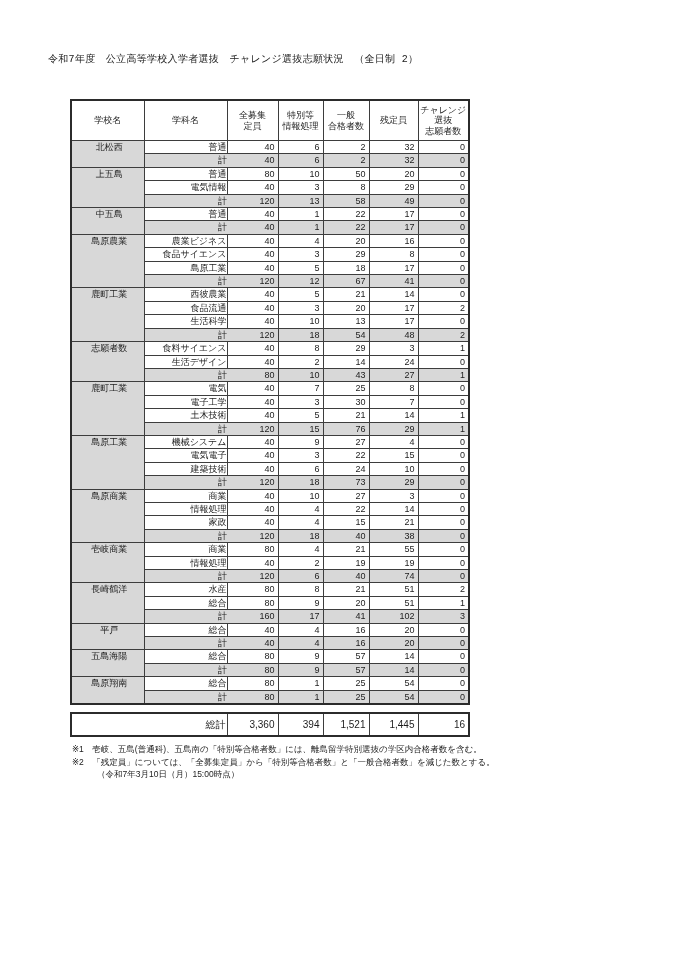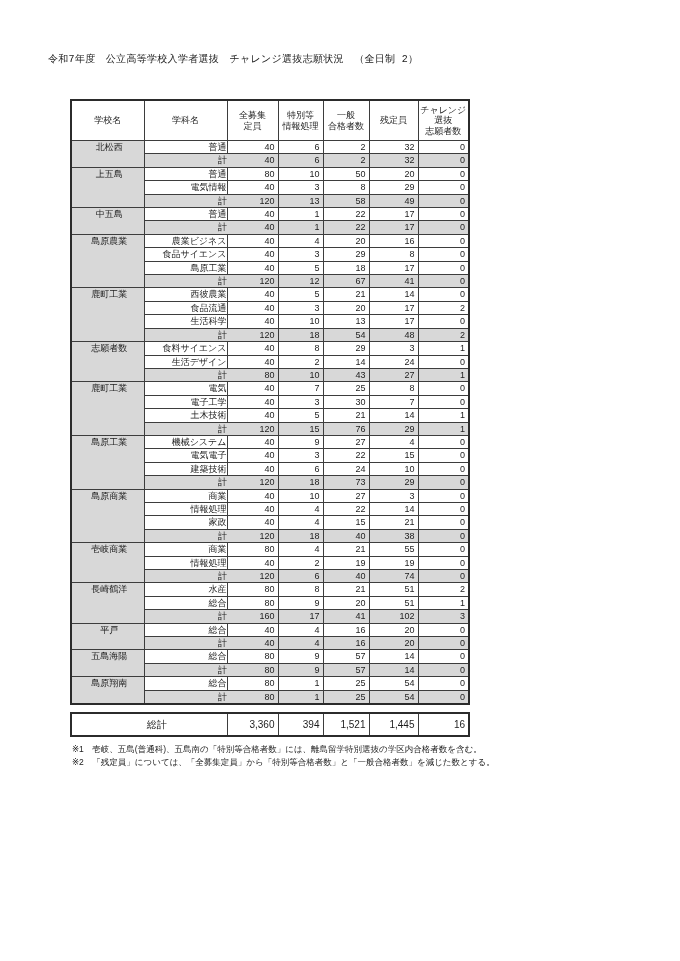--- a/index.html
+++ b/index.html
@@ -41,21 +41,21 @@
   
   .grand-table{
     position:absolute;top:712px;left:70px;
     border-collapse:collapse;table-layout:fixed;
     border:2px solid #2b2b2b;
   }
   .grand-table td{
     border:1px solid #3d3d3d;height:19px;font-size:10px;
     white-space:nowrap;overflow:hidden;background:#fff;
   }
-  .grand-label{text-align:center;padding-left:16px;}
+  .grand-label{text-align:right;padding-left:16px;}
   .grand-num{text-align:right;padding-right:3px;padding-left:14px;}
   
   .footnotes{
     position:absolute;top:743px;left:72px;
     font-size:8.5px;line-height:12.5px;color:#1c1c1c;white-space:nowrap;
   }
   .footnote-date{padding-left:25px;}
 </style>
 </head>
 <body>
@@ -459,13 +459,14 @@
     <td class="grand-num">1,521</td>
     <td class="grand-num">1,445</td>
     <td class="grand-num">16</td>
   </tr>
 </tbody>
   </table>
 
 <div class="footnotes">
   <div>※1　壱岐、五島(普通科)、五島南の「特別等合格者数」には、離島留学特別選抜の学区内合格者数を含む。</div>
   <div>※2　「残定員」については、「全募集定員」から「特別等合格者数」と「一般合格者数」を減じた数とする。</div>
+  <div class="footnote-date">（令和7年3月10日（月）15:00時点）</div>
 </div>
 
 </body></html>

